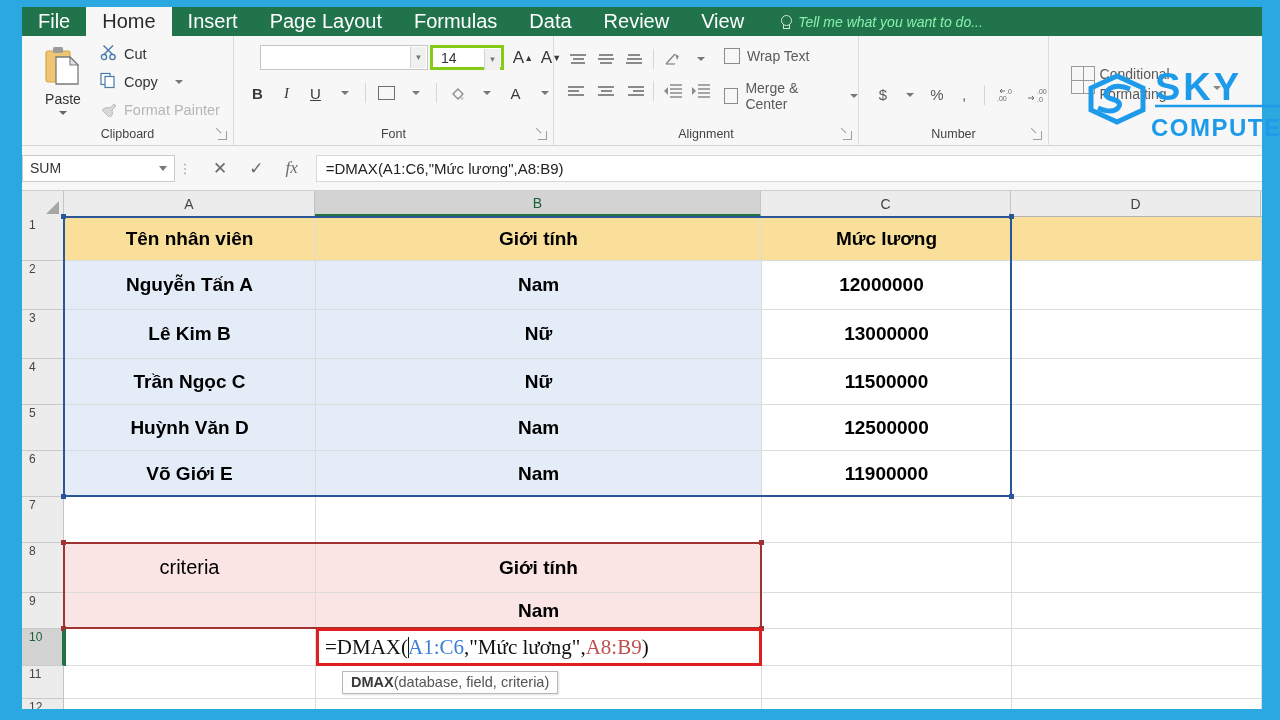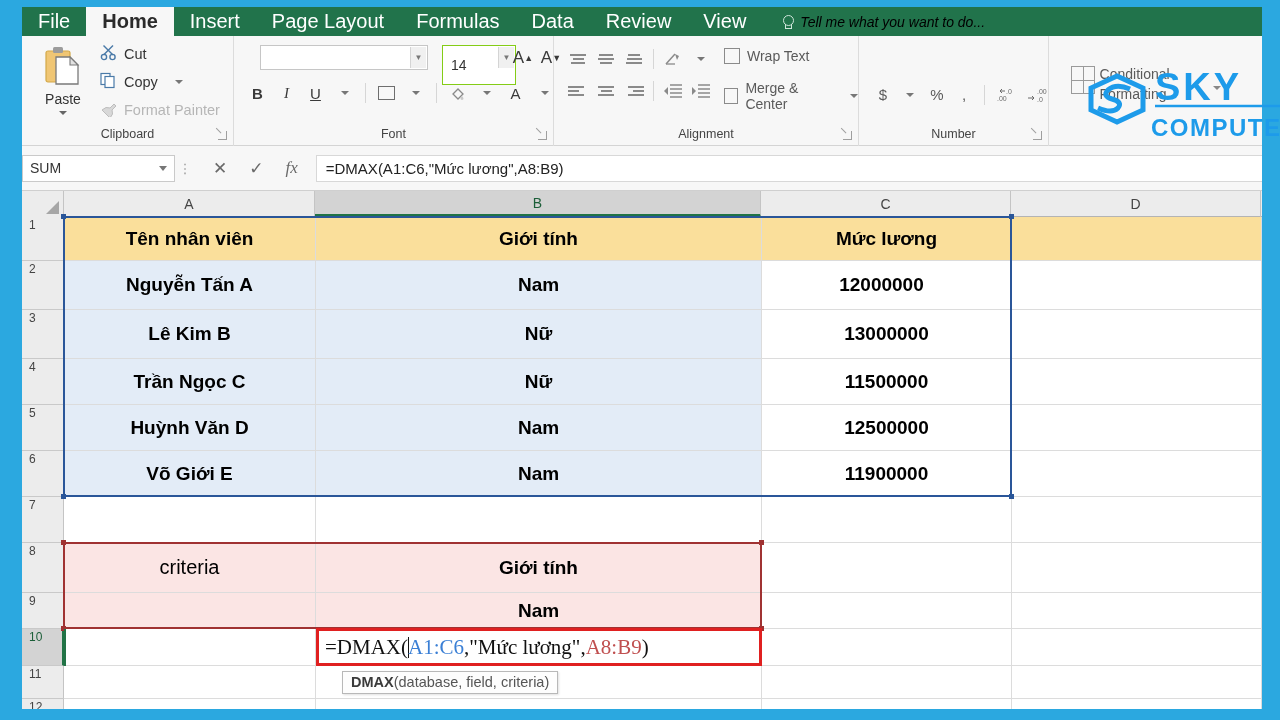--- a/index.html
+++ b/index.html
@@ -26,26 +26,26 @@
     display: flex; align-items: center;
     padding: 0 16px;
     color: #ffffff;
     font-size: 20px;
     white-space: nowrap;
     cursor: default;
   }
   .tab.active {
     background: #f7f7f7;
     color: #2b2b2b;
-    font-weight: bold;
+    font-weight: normal;
   }
   .tellme {
     display: flex; align-items: center; gap: 7px;
     padding-left: 20px;
-    color: #000000;
+    color: #86efac;
     font-size: 14px;
     font-style: italic;
     white-space: nowrap;
   }
   .bulb {
     display:inline-block;
     width: 11px; height: 14px;
     position: relative;
   }
   .bulb::before {
@@ -125,23 +125,23 @@
   }
 
   
   .g-font { left: 212px; width: 320px; }
   .fontname-box {
     position: absolute; left: 26px; top: 9px;
     width: 168px; height: 25px;
     background: #fff; border: 1px solid #c6c6c6;
   }
   .fontsize-box {
-    position: absolute; left: 208px; top: 9px;
-    width: 74px; height: 40px;
-    background: #fff; border: 1px solid #84cc16;
+    position: absolute; left: 196px; top: 9px;
+    width: 74px; height: 25px;
+    background: #fff; border: 3px solid #84cc16;
     display: flex; align-items: center;
   }
   .fontsize-val { font-size: 14px; color: #333; padding-left: 8px; }
   .spin {
     position: absolute; right: 1px; top: 1px;
     width: 16px; height: 21px;
     background: #f0f0f0; border-left: 1px solid #d4d4d4;
     display: flex; align-items: center; justify-content: center;
     font-size: 8px; color: #777;
   }

